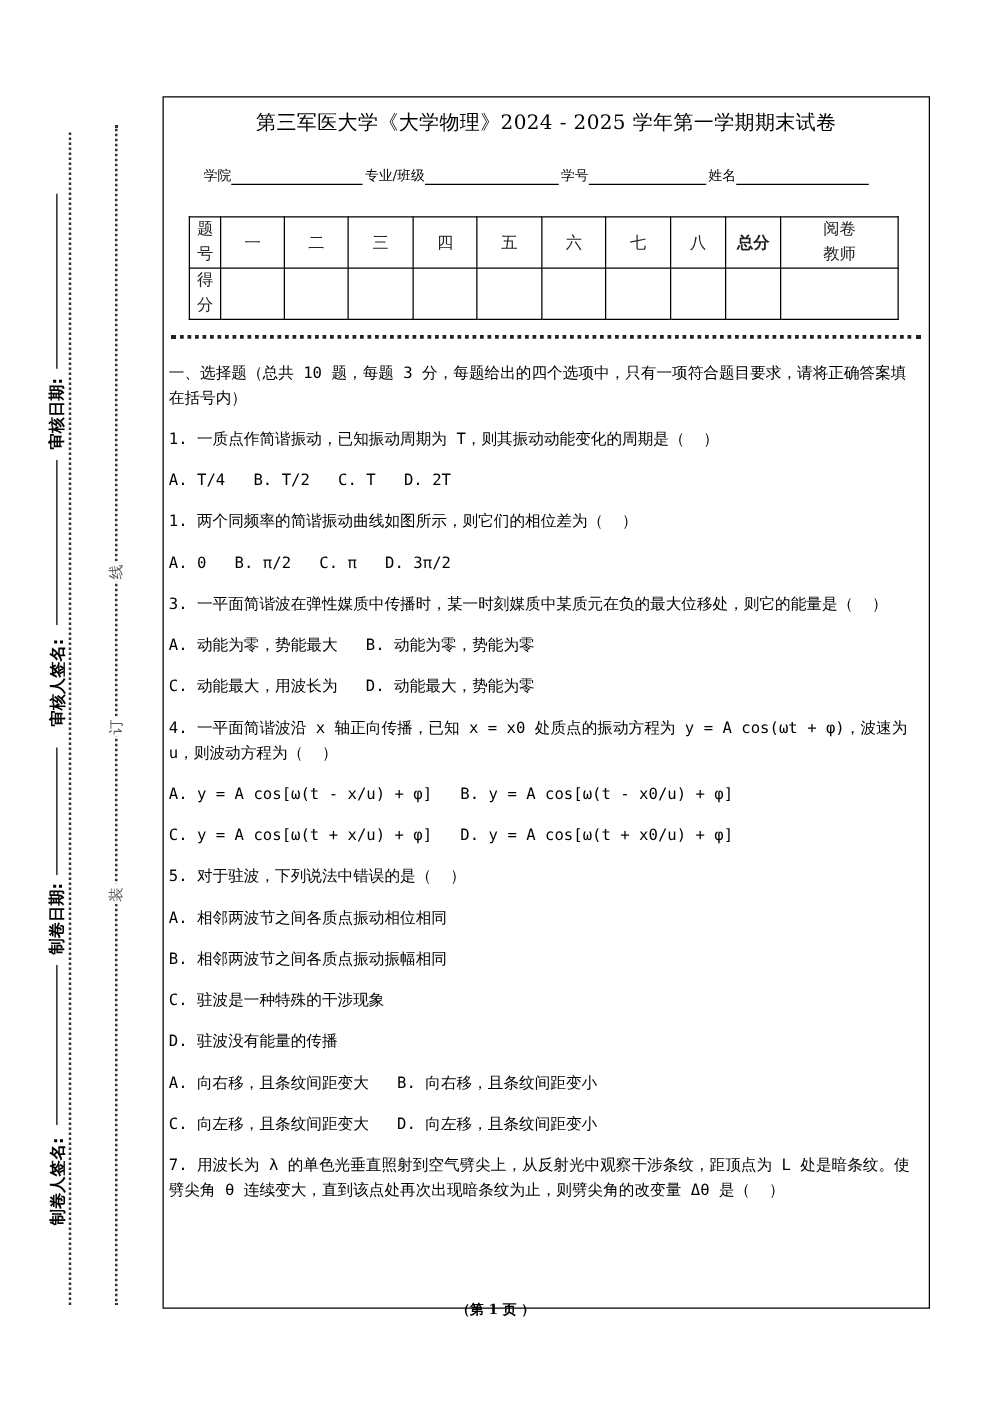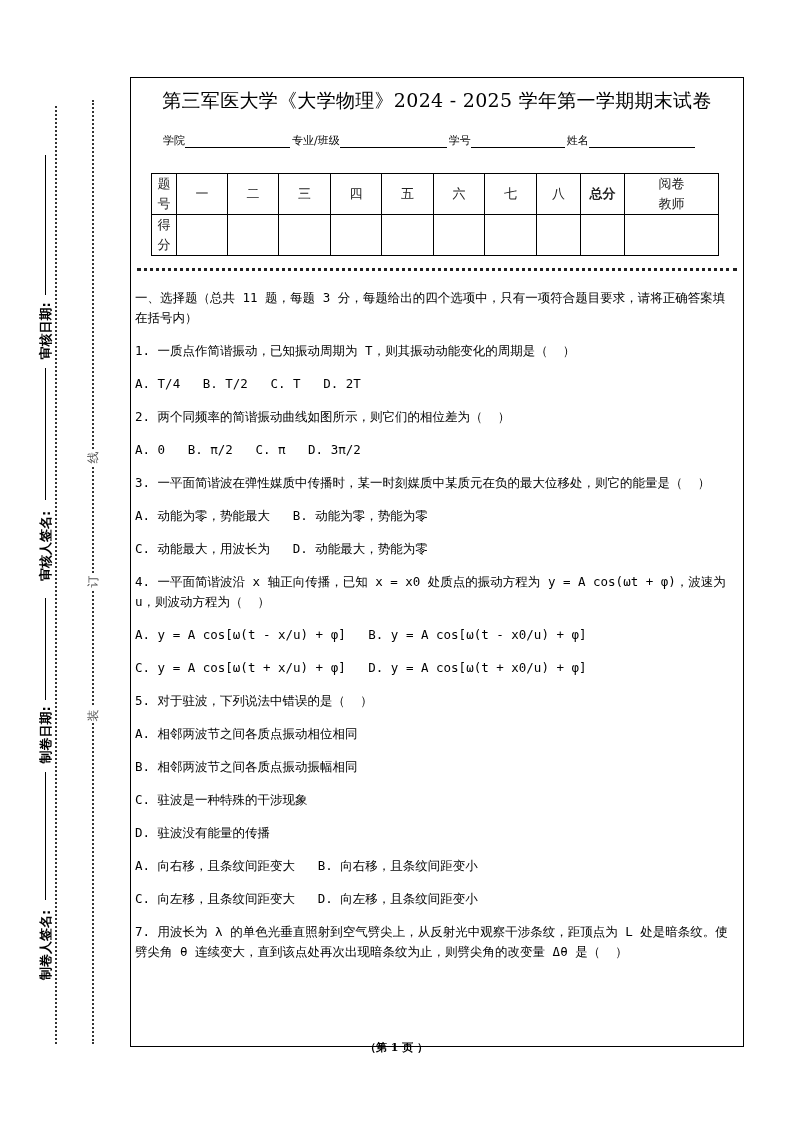--- a/index.html
+++ b/index.html
@@ -10,21 +10,21 @@
     .dot-outer { left: 55px; top: 106px; height: 938px; }
     .dot-inner { left: 92px; top: 100px; height: 944px; }
     .vline { position: absolute; left: 45px; width: 0; border-left: 1px solid #000; }
     .vlabel { position: absolute; left: 36px; width: 20px; display: flex; align-items: center; justify-content: center; }
     .vlabel span { display: inline-block; transform: rotate(-90deg); white-space: nowrap; font-weight: bold; font-size: 13px; }
     .bind-char { position: absolute; left: 86px; width: 14px; height: 16px; background: #fff; display: flex; align-items: center; justify-content: center; }
     .bind-char span { transform: rotate(-90deg); font-size: 12px; color: #555; font-family: "DejaVu Serif", serif; }
 
     
     .frame { position: absolute; left: 130px; top: 77px; width: 614px; height: 970px; border: 1px solid #000; box-sizing: border-box; }
-    .title { position: absolute; left: 0; right: 0; top: 10px; text-align: center; font-family: "DejaVu Serif", serif; font-size: 19px; letter-spacing: 0.3px; }
+    .title { position: absolute; left: 0; right: 0; top: 10px; text-align: center; font-family: "DejaVu Serif", serif; font-size: 16px; letter-spacing: 0.3px; }
     .info-row { position: absolute; left: 32px; top: 55px; display: flex; align-items: flex-end; font-size: 11px; font-family: "DejaVu Serif", serif; }
     .info-row .lbl { margin-right: 0; }
     .info-row .blank { display: inline-block; border-bottom: 1px solid #000; height: 12px; margin-right: 2px; }
 
     table.score { position: absolute; left: 20px; top: 95px; border-collapse: collapse; font-family: "DejaVu Serif", serif; font-size: 13px; color: #222; }
     table.score td { border: 1px solid #000; text-align: center; padding: 0; }
     table.score tr.r1 td { height: 40px; }
     table.score tr.r2 td { height: 40px; }
     table.score td.hdr { width: 24px; font-size: 13px; line-height: 20px; }
     .dotted-sep { position: absolute; left: 6px; right: 6px; top: 190px; height: 0; border-top: 3px dotted #222; }
@@ -109,26 +109,26 @@
       <td></td>
       <td></td>
       <td></td>
     </tr>
   </tbody>
     </table>
 
   <div class="dotted-sep"></div>
 
   <div class="content">
-    <p class="para">一、选择题（总共 11 题，每题 3 分，每题给出的四个选项中，只有一项符合题目要求，请将正确答案填在括号内）</p>
+    <p class="para">一、选择题（总共 10 题，每题 3 分，每题给出的四个选项中，只有一项符合题目要求，请将正确答案填在括号内）</p>
 
     <p class="para">1. 一质点作简谐振动，已知振动周期为 T，则其振动动能变化的周期是（  ）</p>
     <p class="opt-row">A. T/4   B. T/2   C. T   D. 2T</p>
 
-    <p class="para">2. 两个同频率的简谐振动曲线如图所示，则它们的相位差为（  ）</p>
+    <p class="para">1. 两个同频率的简谐振动曲线如图所示，则它们的相位差为（  ）</p>
     <p class="opt-row">A. 0   B. π/2   C. π   D. 3π/2</p>
 
     <p class="para">3. 一平面简谐波在弹性媒质中传播时，某一时刻媒质中某质元在负的最大位移处，则它的能量是（  ）</p>
     <p class="opt-row">A. 动能为零，势能最大   B. 动能为零，势能为零</p>
     <p class="opt-row">C. 动能最大，用波长为   D. 动能最大，势能为零</p>
 
     <p class="para">4. 一平面简谐波沿 x 轴正向传播，已知 x = x0 处质点的振动方程为 y = A cos(ωt + φ)，波速为 u，则波动方程为（  ）</p>
     <p class="opt-row">A. y = A cos[ω(t - x/u) + φ]   B. y = A cos[ω(t - x0/u) + φ]</p>
     <p class="opt-row">C. y = A cos[ω(t + x/u) + φ]   D. y = A cos[ω(t + x0/u) + φ]</p>
 

